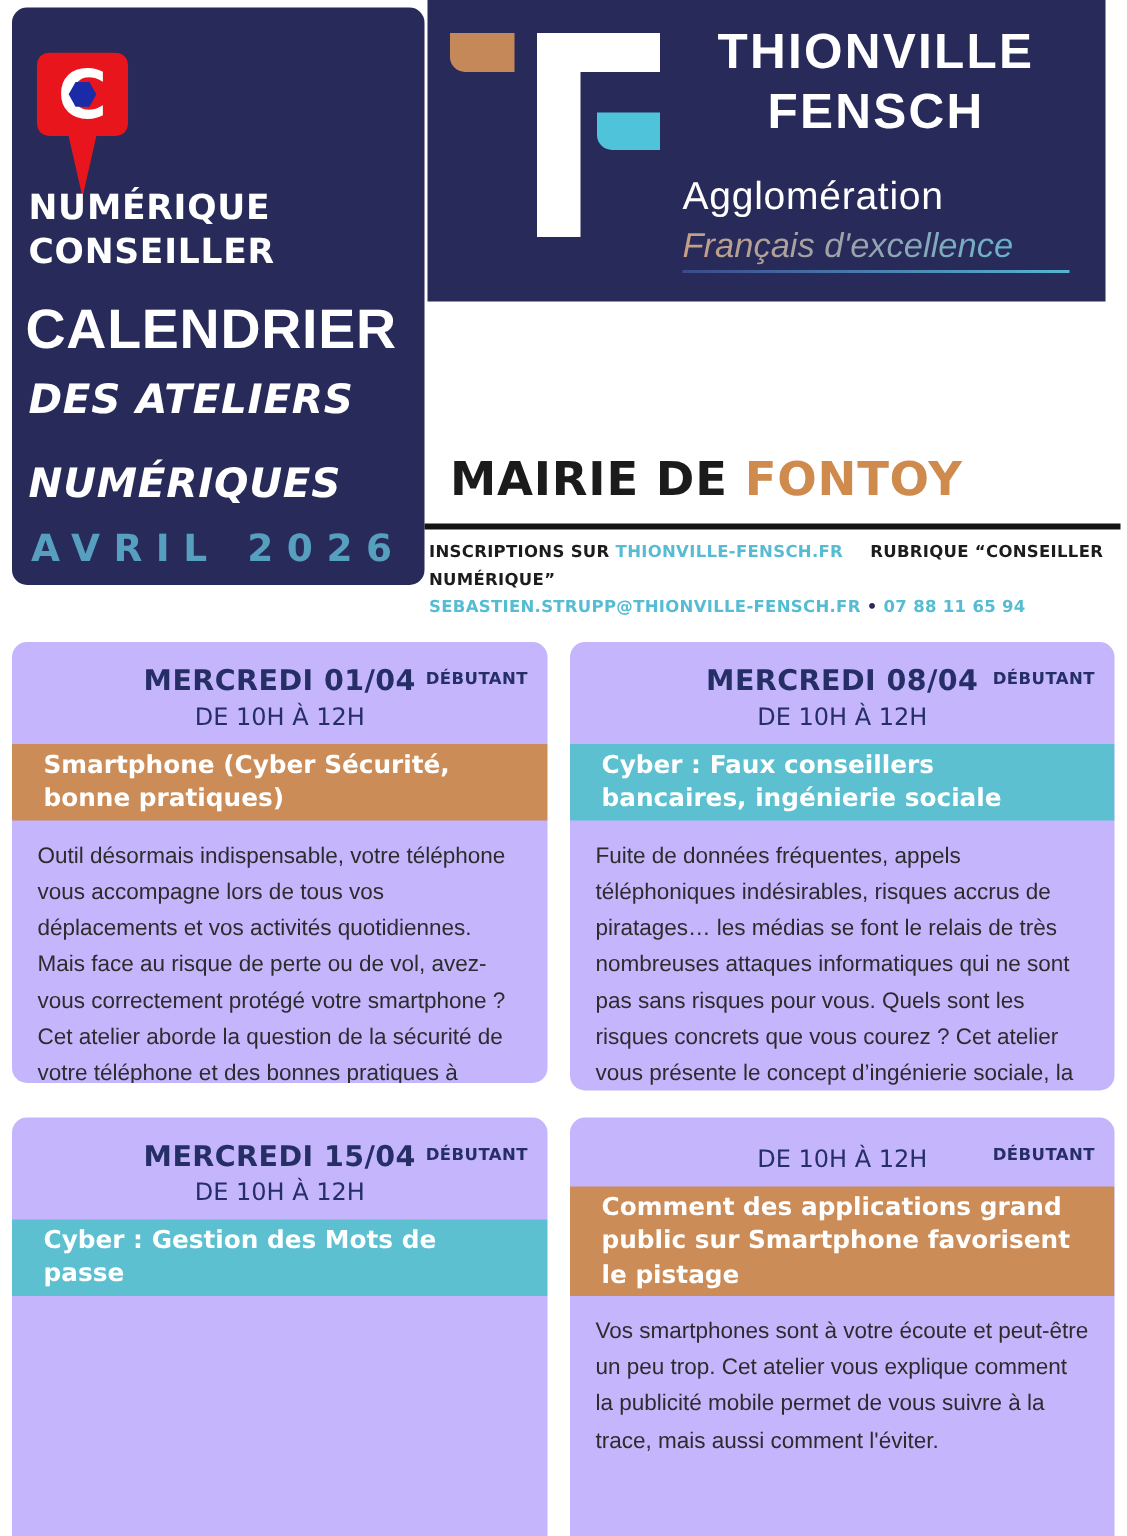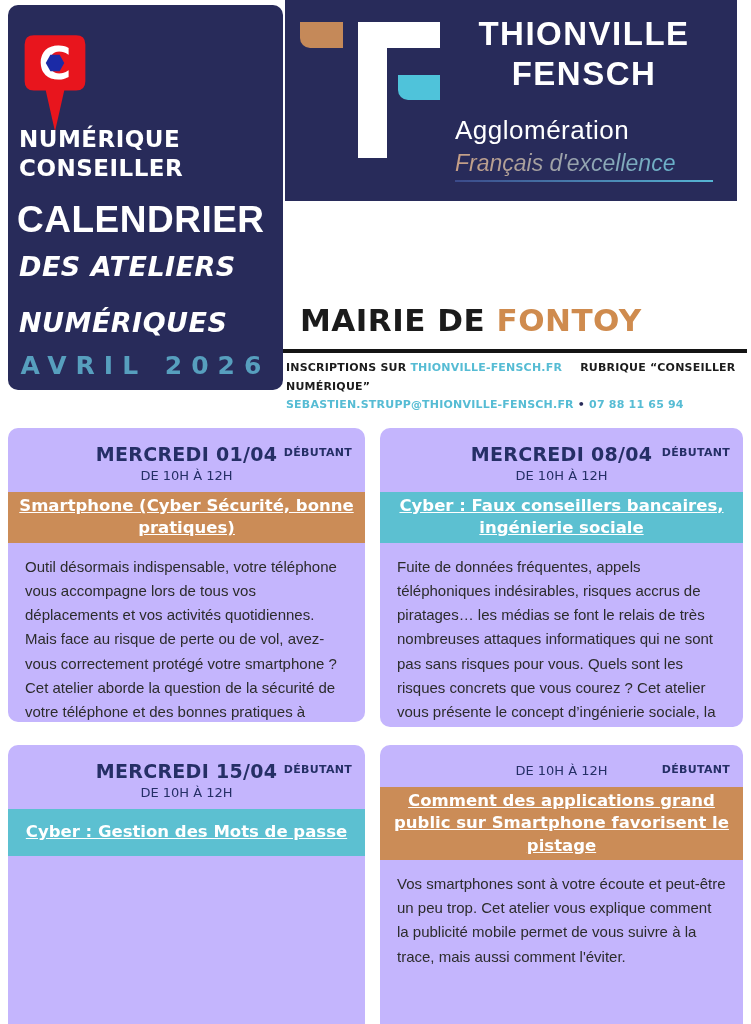--- a/index.html
+++ b/index.html
@@ -60,24 +60,24 @@
   .cards { position:absolute; left:8px; top:428px; width:735px;
            display:grid; grid-template-columns:357px 363px; column-gap:15px; row-gap:18px;
            align-items:start; }
   .card { background:#c4b5fd; border-radius:10px; overflow:hidden; }
   .card.h1 { height:294px; } .card.h2 { height:299px; }
   .card.h3 { height:300px; } .card.h4 { height:300px; }
   .card-head { position:relative; padding-top:15px; text-align:center; color:#252f66; }
   .card-date { font-weight:bold; font-size:19px; letter-spacing:0.3px; }
   .card-level { position:absolute; right:13px; top:18px; font-size:11px; font-weight:600;
                 letter-spacing:0.3px; }
-  .card-time { font-size:13px; margin-top:3px; }
+  .card-time { font-size:16px; margin-top:3px; }
   .card-banner { margin-top:9px; min-height:47px; display:flex; align-items:center;
-                 justify-content:center; text-align:center; color:#fff; font-weight:bold;
-                 font-size:16.5px; line-height:1.35; padding:3px 5px;text-decoration:underline; }
+                 justify-content:center; text-align:left; color:#fff; font-weight:bold;
+                 font-size:16.5px; line-height:1.35; padding:3px 21px; }
   .card-desc { padding:12px 17px 0 17px; font-family:"Liberation Sans",sans-serif;
                font-size:15px; line-height:1.62; color:#2c2c2c; }
 </style>
 </head>
 <body>
 
 <div class="left-panel">
   <svg class="pin" viewBox="0 0 100 160">
     <path d="M18,6 H82 Q96,6 96,20 V76 Q96,90 82,90 H64 L50,152 L36,90 H18 Q4,90 4,76 V20 Q4,6 18,6 Z" fill="#e8151d"></path>
     <text x="50" y="72" text-anchor="middle" font-size="68" font-weight="bold" font-family="DejaVu Sans, sans-serif" fill="#ffffff">C</text>

